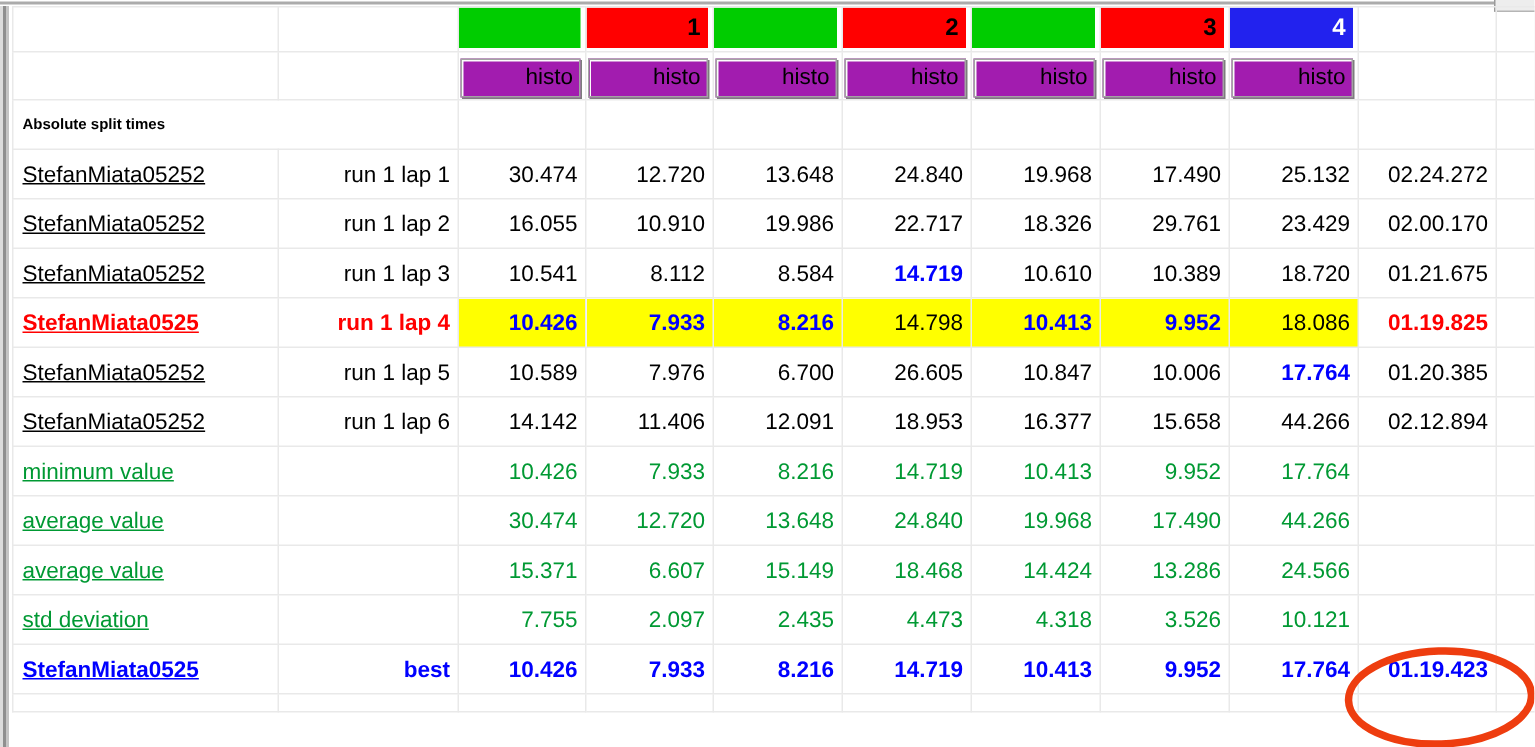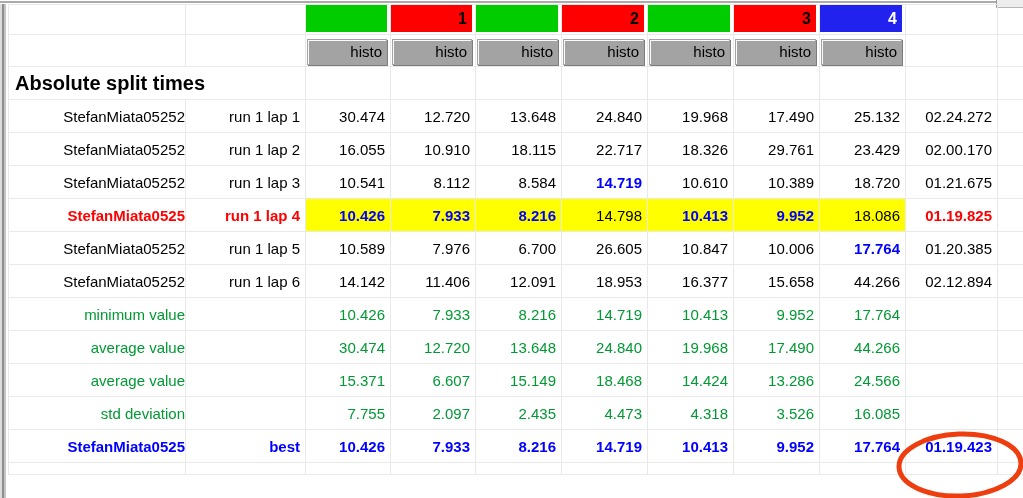--- a/index.html
+++ b/index.html
@@ -22,35 +22,35 @@
   }
   td{
     border:1px solid #e9e9e9;padding:0 5px 0 0;text-align:right;
     font-size:15px;color:#000;white-space:nowrap;overflow:hidden;
     vertical-align:middle;
   }
   tr{height:33px;}
   tr.r-groups{height:30px;}
   tr.r-histo{height:32px;}
   tr.r-empty{height:12px;}
-  td.leftal{text-align:right;padding:0 0 0 6px;}
-  td.secttl{text-align:left;padding:0 0 0 6px;font-weight:bold;font-size:20px;}
+  td.leftal{text-align:left;padding:0 0 0 6px;text-decoration:underline;}
+  td.secttl{text-align:left;padding:0 0 0 6px;font-weight:bold;font-size:10px;}
   .greentx{color:#009933;}
   .redtx{color:#ff0000;font-weight:bold;}
   .bluetx{color:#0000ff;font-weight:bold;}
   .yel{background:#ffff00;}
   td.gcell{vertical-align:top;padding:0;}
   .swatch{
     height:27px;margin:0 3px 2px 0;line-height:27px;
     text-align:right;padding-right:5px;font-weight:bold;font-size:16px;
   }
   td.hcell{vertical-align:top;padding:0;}
   .histo-btn{
     height:24px;margin:4px 3px 1px 1px;line-height:24px;
-    background:#a3a3a3;border:1px solid #a3a3a3;
+    background:#a21caf;border:1px solid #a3a3a3;
     box-shadow:1px 1px 0 #7d7d7d, inset 1px 1px 0 #fbfbfb;
     text-align:right;padding-right:4px;font-size:15px;color:#000;
     cursor:default;
   }
   svg.annot{position:absolute;left:0;top:0;pointer-events:none;}
 </style>
 </head>
 <body>
 
 <div class="left-border">
@@ -155,21 +155,21 @@
         <td>17.490</td>
         <td>25.132</td>
         <td>02.24.272</td>
         <td></td>
       </tr>
       <tr class="r-lap">
         <td class="leftal">StefanMiata05252</td>
         <td>run 1 lap 2</td>
         <td>16.055</td>
         <td>10.910</td>
-        <td>18.115</td>
+        <td>19.986</td>
         <td>22.717</td>
         <td>18.326</td>
         <td>29.761</td>
         <td>23.429</td>
         <td>02.00.170</td>
         <td></td>
       </tr>
       <tr class="r-lap">
         <td class="leftal">StefanMiata05252</td>
         <td>run 1 lap 3</td>
@@ -263,21 +263,21 @@
       </tr>
       <tr class="r-stat">
         <td class="leftal greentx">std deviation</td>
         <td></td>
         <td class="greentx">7.755</td>
         <td class="greentx">2.097</td>
         <td class="greentx">2.435</td>
         <td class="greentx">4.473</td>
         <td class="greentx">4.318</td>
         <td class="greentx">3.526</td>
-        <td class="greentx">16.085</td>
+        <td class="greentx">10.121</td>
         <td></td>
         <td></td>
       </tr>
       <tr class="r-best">
         <td class="leftal bluetx">StefanMiata0525</td>
         <td class="bluetx">best</td>
         <td class="bluetx">10.426</td>
         <td class="bluetx">7.933</td>
         <td class="bluetx">8.216</td>
         <td class="bluetx">14.719</td>

